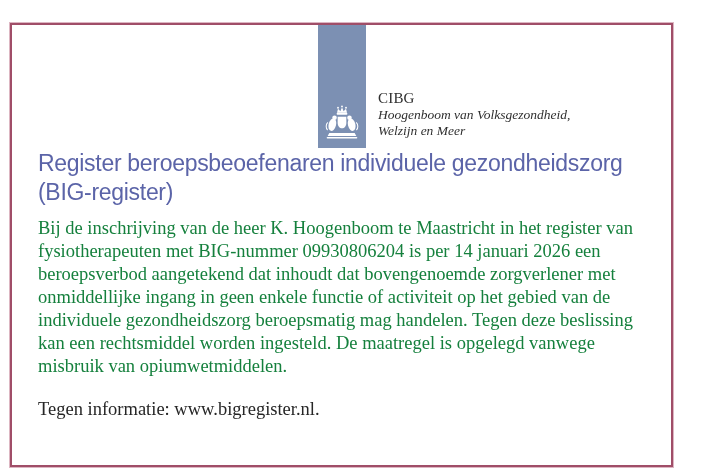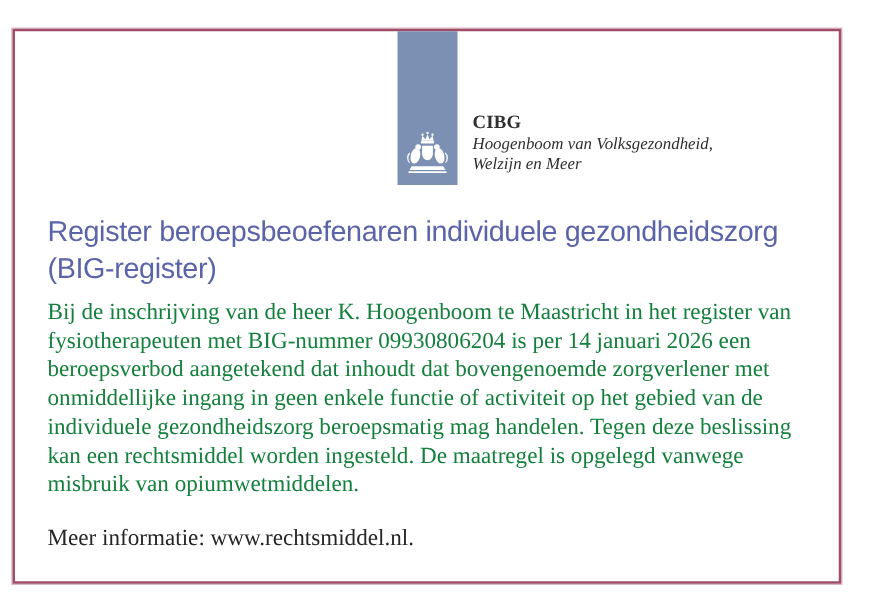--- a/index.html
+++ b/index.html
@@ -38,35 +38,35 @@
     box-sizing: border-box;
   }
   .logo-text {
     position: absolute;
     left: 366px;
     top: 64px;
     color: #2f2f2f;
   }
   .logo-org {
     font-family: "Liberation Serif", serif;
-    font-weight: bold;
+    font-weight: normal;
     font-size: 15px;
     line-height: 18px;
     letter-spacing: 0.2px;
   }
   .logo-ministry {
     font-family: "Liberation Serif", serif;
     font-style: italic;
     font-size: 13.5px;
     line-height: 16px;
   }
   .content {
     position: absolute;
     left: 26px;
-    top: 146px;
+    top: 124px;
     width: 612px;
   }
   .title {
     margin: 0;
     font-family: "Liberation Sans", sans-serif;
     font-weight: 400;
     font-size: 23px;
     line-height: 29px;
     letter-spacing: -0.3px;
     color: #5b64a8;
@@ -121,16 +121,16 @@
     <div class="logo-org">CIBG</div>
     <div class="logo-ministry">
       <span>Hoogenboom van Volksgezondheid,</span><br>
       <span>Welzijn en Meer</span>
     </div>
   </div>
 
   <div class="content">
     <h1 class="title">Register beroepsbeoefenaren individuele gezondheidszorg (BIG-register)</h1>
     <p class="body-text">Bij de inschrijving van de heer K. Hoogenboom te Maastricht in het register van fysiotherapeuten met BIG-nummer 09930806204 is per 14 januari 2026 een beroepsverbod aangetekend dat inhoudt dat bovengenoemde zorgverlener met onmiddellijke ingang in geen enkele functie of activiteit op het gebied van de individuele gezondheidszorg beroepsmatig mag handelen. Tegen deze beslissing kan een rechtsmiddel worden ingesteld. De maatregel is opgelegd vanwege misbruik van opiumwetmiddelen.</p>
-    <p class="more-info">Meer informatie: www.rechtsmiddel.nl.</p>
+    <p class="more-info">Tegen informatie: www.bigregister.nl.</p>
   </div>
 
 </div>
 
 </body></html>

